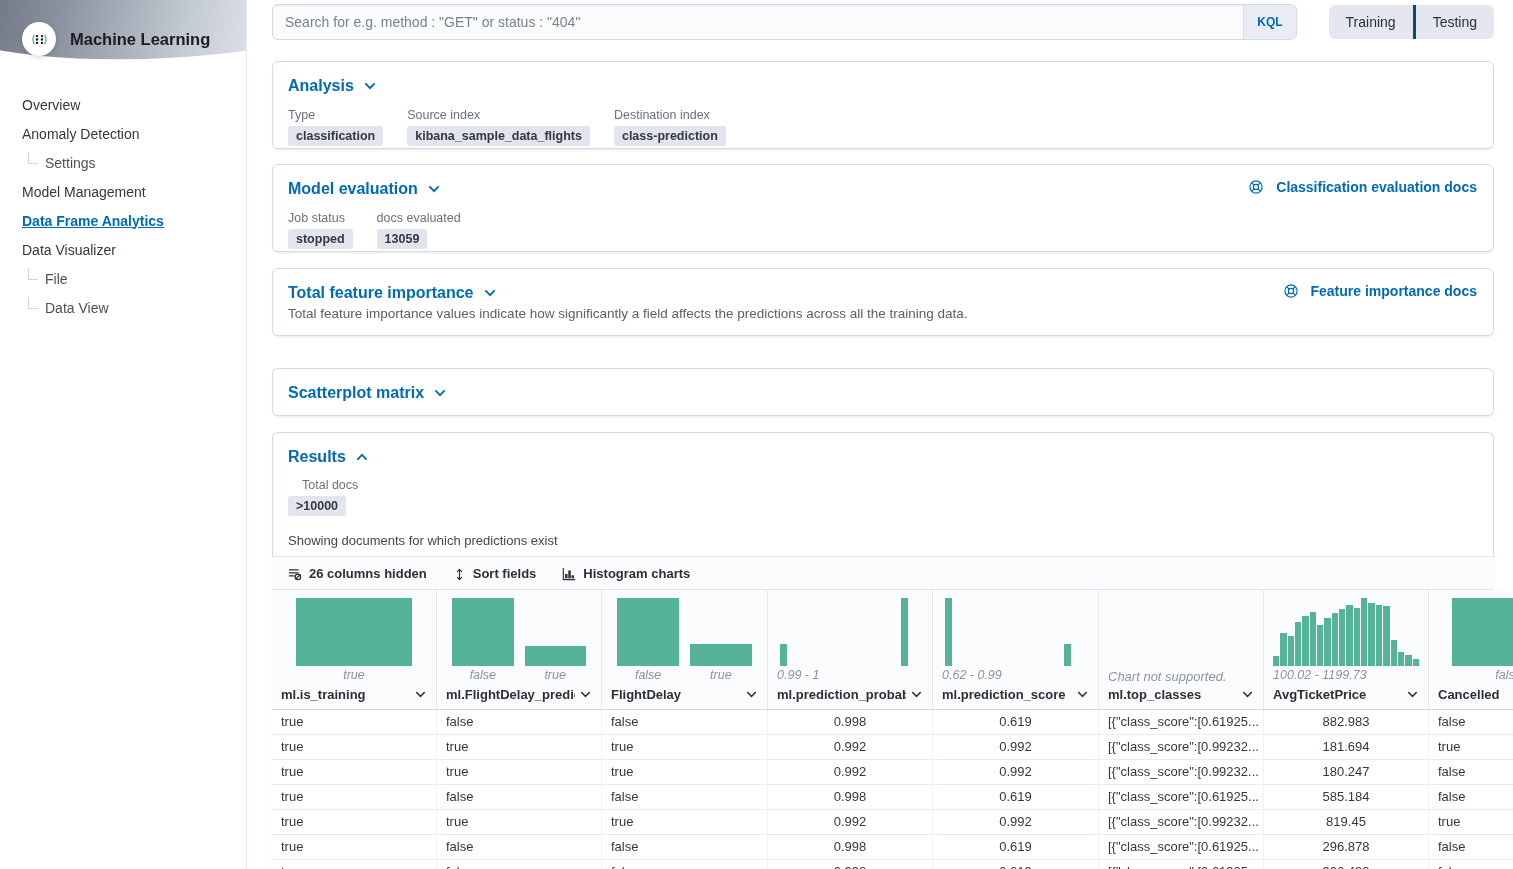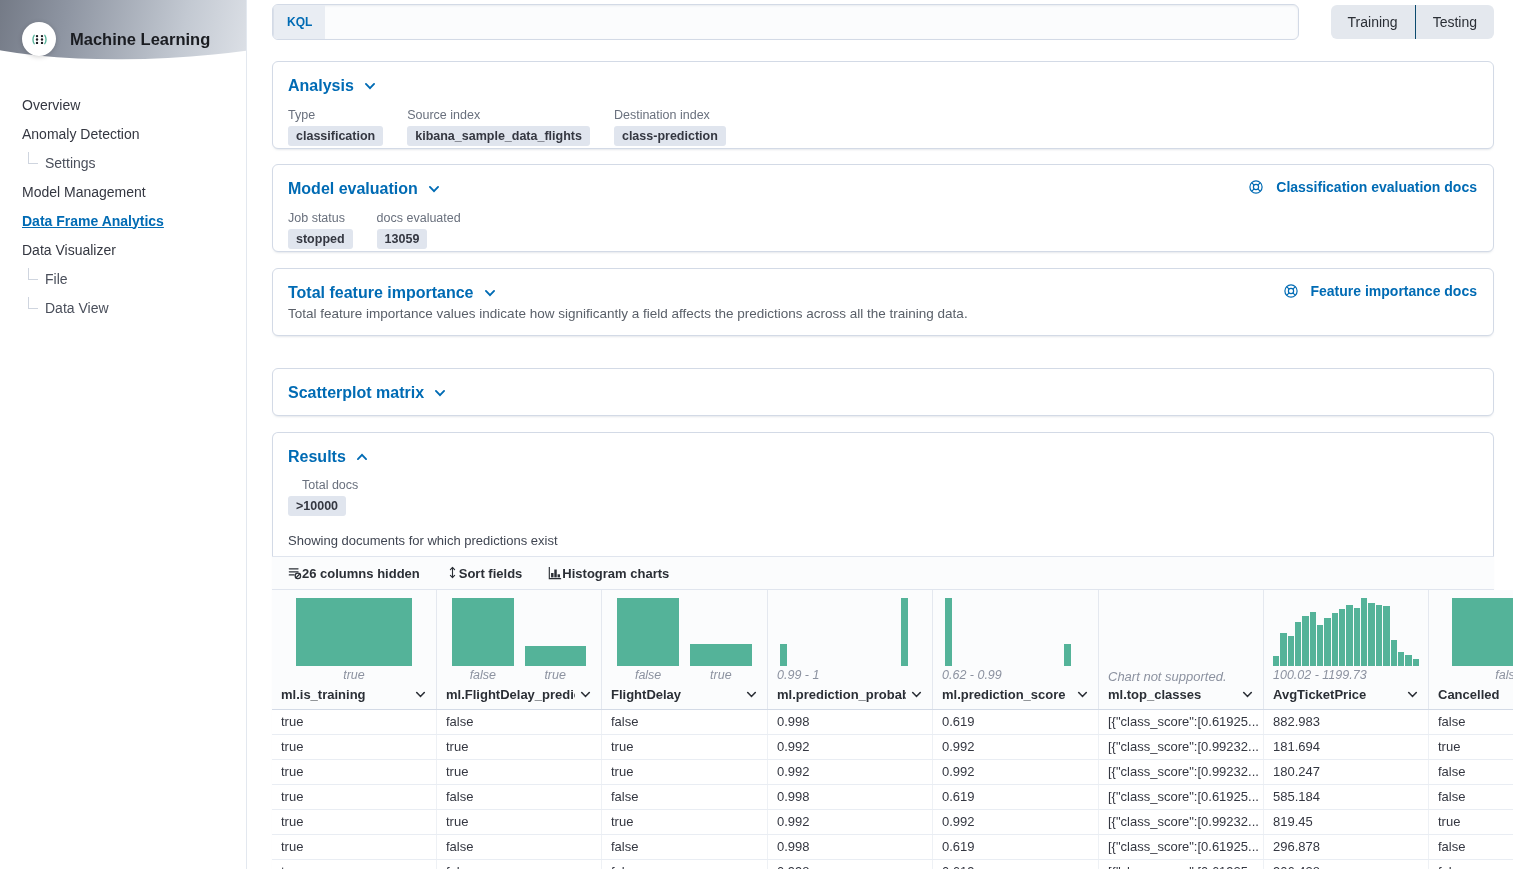--- a/index.html
+++ b/index.html
@@ -32,21 +32,21 @@
   .search-box{flex:1;height:34px;display:flex;background:#fbfcfd;border:1px solid #d3dae6;border-radius:6px;overflow:hidden;
     box-shadow:inset 0 1px 2px rgba(152,162,179,.18);}
   .search-box input{flex:1;border:none;background:transparent;padding:0 12px;font-size:14px;color:#343741;outline:none;
     font-family:inherit;}
   .search-box input::placeholder{color:#78818f;}
   .kql{border:none;border-left:1px solid #d9dfe9;background:#e9edf3;color:#006bb4;font-weight:700;font-size:12px;
     padding:0 13px;cursor:pointer;font-family:inherit;}
   .btn-group{display:flex;margin-left:32px;background:#e4e8ee;border-radius:6px;overflow:hidden;height:34px;flex:0 0 auto;}
   .btn-group button{border:none;background:transparent;font-size:14px;color:#2b2f36;padding:0 17px;cursor:pointer;
     font-family:inherit;font-weight:500;}
-  .btn-group button + button{border-left:1px solid #0c4a6e;}
+  .btn-group button + button{border-left:3px solid #0c4a6e;}
 
   .panel{background:#fff;border:1px solid #d3dae6;border-radius:6px;padding:13px 15px;position:relative;
     box-shadow:0 2px 2px -1px rgba(152,162,179,.25);}
   .panel.analysis{margin-top:21px;height:88px;box-sizing:border-box;}
   .panel.model{margin-top:15px;height:88px;box-sizing:border-box;}
   .panel.fi{margin-top:16px;height:68px;box-sizing:border-box;}
   .panel.scatter{margin-top:32px;height:48px;box-sizing:border-box;}
   .panel.results{margin-top:16px;border-radius:6px 6px 0 0;border-bottom:none;padding-bottom:0;}
 
   .panel-title{display:inline-flex;align-items:center;gap:9px;color:#006bb4;font-size:16px;font-weight:600;cursor:pointer;line-height:22px;}
@@ -62,21 +62,21 @@
   .fi-desc{margin-top:2px;font-size:13.5px;color:#5a6069;}
 
   .total-label{margin-top:10px;font-size:12.5px;color:#69707d;margin-left:14px;}
   .total-badge{margin-top:4px;}
   .subtitle{margin-top:17px;font-size:13px;color:#404652;}
 
   
   .grid{margin:8px -16px 0;}
   .grid-toolbar{height:32px;display:flex;align-items:center;gap:10px;padding:0 8px;background:#fbfcfd;
     border-top:1px solid #e0e5ee;border-bottom:1px solid #e0e5ee;}
-  .tbtn{display:inline-flex;align-items:flex-start;border:none;background:none;font-size:13px;font-weight:600;
+  .tbtn{display:inline-flex;align-items:flex-end;gap:7px;border:none;background:none;font-size:13px;font-weight:600;
     color:#2b2f36;padding:4px 8px;cursor:pointer;font-family:inherit;}
 
   .grid-head{display:flex;width:max-content;background:#fbfcfd;border-bottom:1px solid #d3dae6;}
   .gcol{box-sizing:border-box;border-right:1px solid #e4e8ef;}
   .hist{height:86px;position:relative;margin:8px 9px 0;}
   .cats{display:flex;height:100%;align-items:flex-end;justify-content:center;gap:11px;}
   .cat{display:flex;flex-direction:column;justify-content:flex-end;align-items:center;height:100%;}
   .bar{background:#54b399;width:100%;}
   .clbl{font-size:12.5px;font-style:italic;color:#8c92a0;height:18px;line-height:18px;}
   .rlabel{position:absolute;bottom:0;left:0;font-size:12.5px;font-style:italic;color:#8c92a0;height:18px;line-height:18px;white-space:nowrap;}
@@ -85,21 +85,21 @@
   .mbars{position:absolute;left:0;right:0;bottom:18px;height:68px;display:flex;align-items:flex-end;gap:1px;}
   .mbar{flex:1;background:#54b399;}
   .note{position:absolute;bottom:0;left:0;font-size:13px;font-style:italic;color:#8c92a0;white-space:nowrap;}
   .gname{display:flex;align-items:center;justify-content:space-between;gap:4px;padding:3px 9px 7px;font-size:13px;
     font-weight:700;color:#2b2f36;cursor:pointer;}
   .gname .nm{overflow:hidden;white-space:nowrap;flex:1;}
 
   .grid-body .row{display:flex;width:max-content;border-bottom:1px solid #e9edf3;background:#fff;}
   .cell{box-sizing:border-box;padding:4px 9px;font-size:13px;height:24px;line-height:16px;border-right:1px solid #eef1f5;
     overflow:hidden;white-space:nowrap;color:#343741;}
-  .cell.right{text-align:left;}
+  .cell.right{text-align:center;}
 </style>
 </head>
 <body>
 
 <div class="app">
 
   <aside class="sidebar">
     <div class="decor"></div>
     <div class="brand">
       <span class="logo">
@@ -146,20 +146,21 @@
           <span class="tick"></span>
           <span class="lbl">Data View</span>
         </a>
       </nav>
   </aside>
 
   <main class="main">
 
     <div class="top-row">
       <div class="search-box">
+        <input type="text" placeholder="Search for e.g. method : &quot;GET&quot; or status : &quot;404&quot;" style="">
         <button class="kql">KQL</button>
       </div>
       <div class="btn-group" id="filter-group">
           <button>Training</button>
           <button>Testing</button>
         </div>
     </div>
 
     <section class="panel analysis">
       <div class="panel-title">

